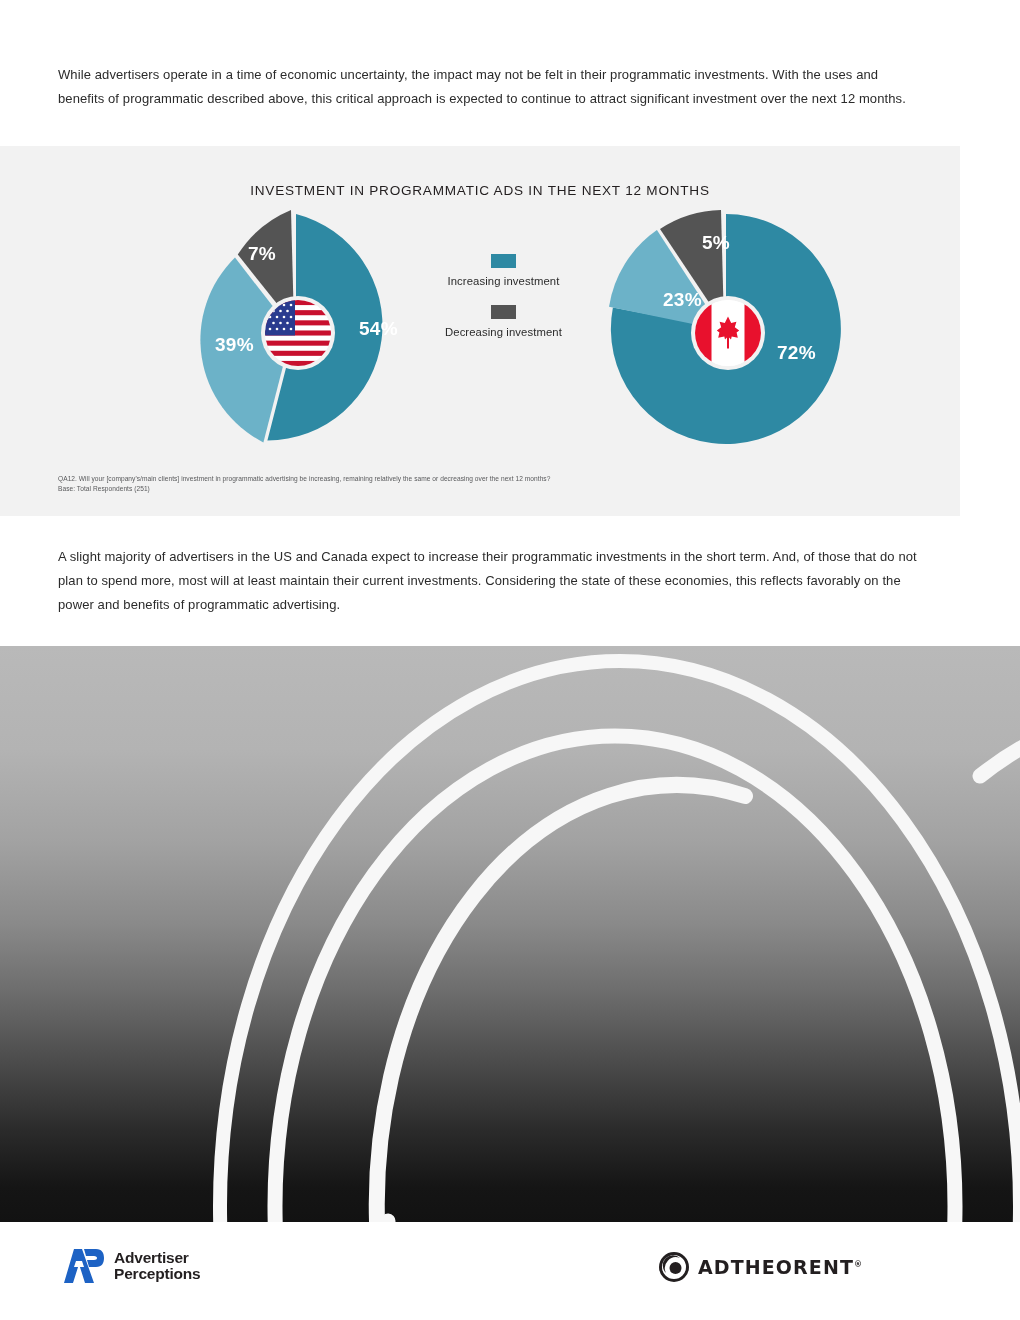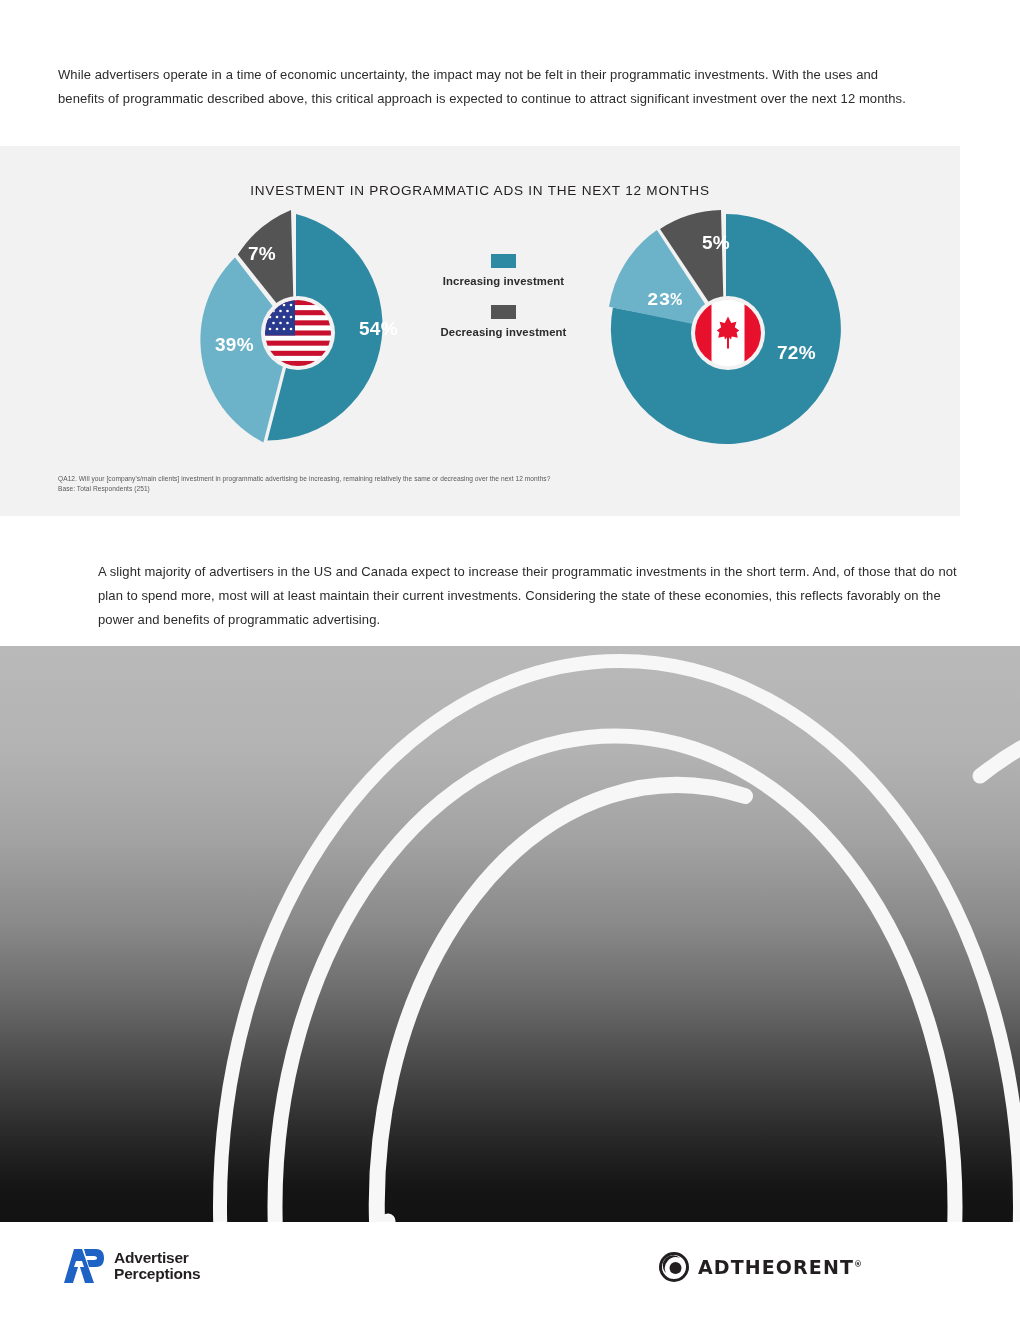--- a/index.html
+++ b/index.html
@@ -20,21 +20,21 @@
   .para {
     position: absolute;
     left: 58px;
     width: 862px;
     font-size: 13px;
     line-height: 24px;
     color: #2b2b2b;
     letter-spacing: 0.1px;
   }
   #intro-paragraph { top: 50px; }
-  #closing-paragraph { top: 547px; margin-left: 40px; }
+  #closing-paragraph { top: 532px; }
 
   
   #chart-panel {
     position: absolute;
     left: 0;
     top: 146px;
     width: 960px;
     height: 370px;
     background: #f2f2f2;
   }
@@ -70,21 +70,21 @@
     letter-spacing: 0.3px;
     white-space: nowrap;
   }
 
   
   #us-label-inc  { left: 184px; top: 108px; }
   #us-label-same { left: 40px;  top: 124px; }
   #us-label-dec  { left: 73px;  top: 33px;  }
   
   #ca-label-inc  { left: 172px; top: 132px; text-align: center; }
-  #ca-label-same { left: 42px;  top: 79px; font-family: Liberation Mono, monospace;  }
+  #ca-label-same { left: 58px;  top: 79px;  }
   #ca-label-dec  { left: 97px;  top: 22px;  }
 
   .flag-badge {
     position: absolute;
     left: 50%;
     top: 50%;
     width: 66px;
     height: 66px;
     margin-left: -33px;
     margin-top: -33px;
@@ -103,21 +103,21 @@
   }
 
   
   #chart-legend {
     position: absolute;
     left: 406px;
     top: 108px;
     width: 195px;
     text-align: center;
   }
-  .legend-item { margin-bottom: 17px; font-weight: bold; }
+  .legend-item { margin-bottom: 17px; }
   .legend-swatch {
     width: 25px;
     height: 14px;
     margin: 0 auto 6px auto;
   }
   .legend-label {
     font-size: 11.3px;
     color: #2b2b2b;
     line-height: 14px;
     letter-spacing: 0.1px;

